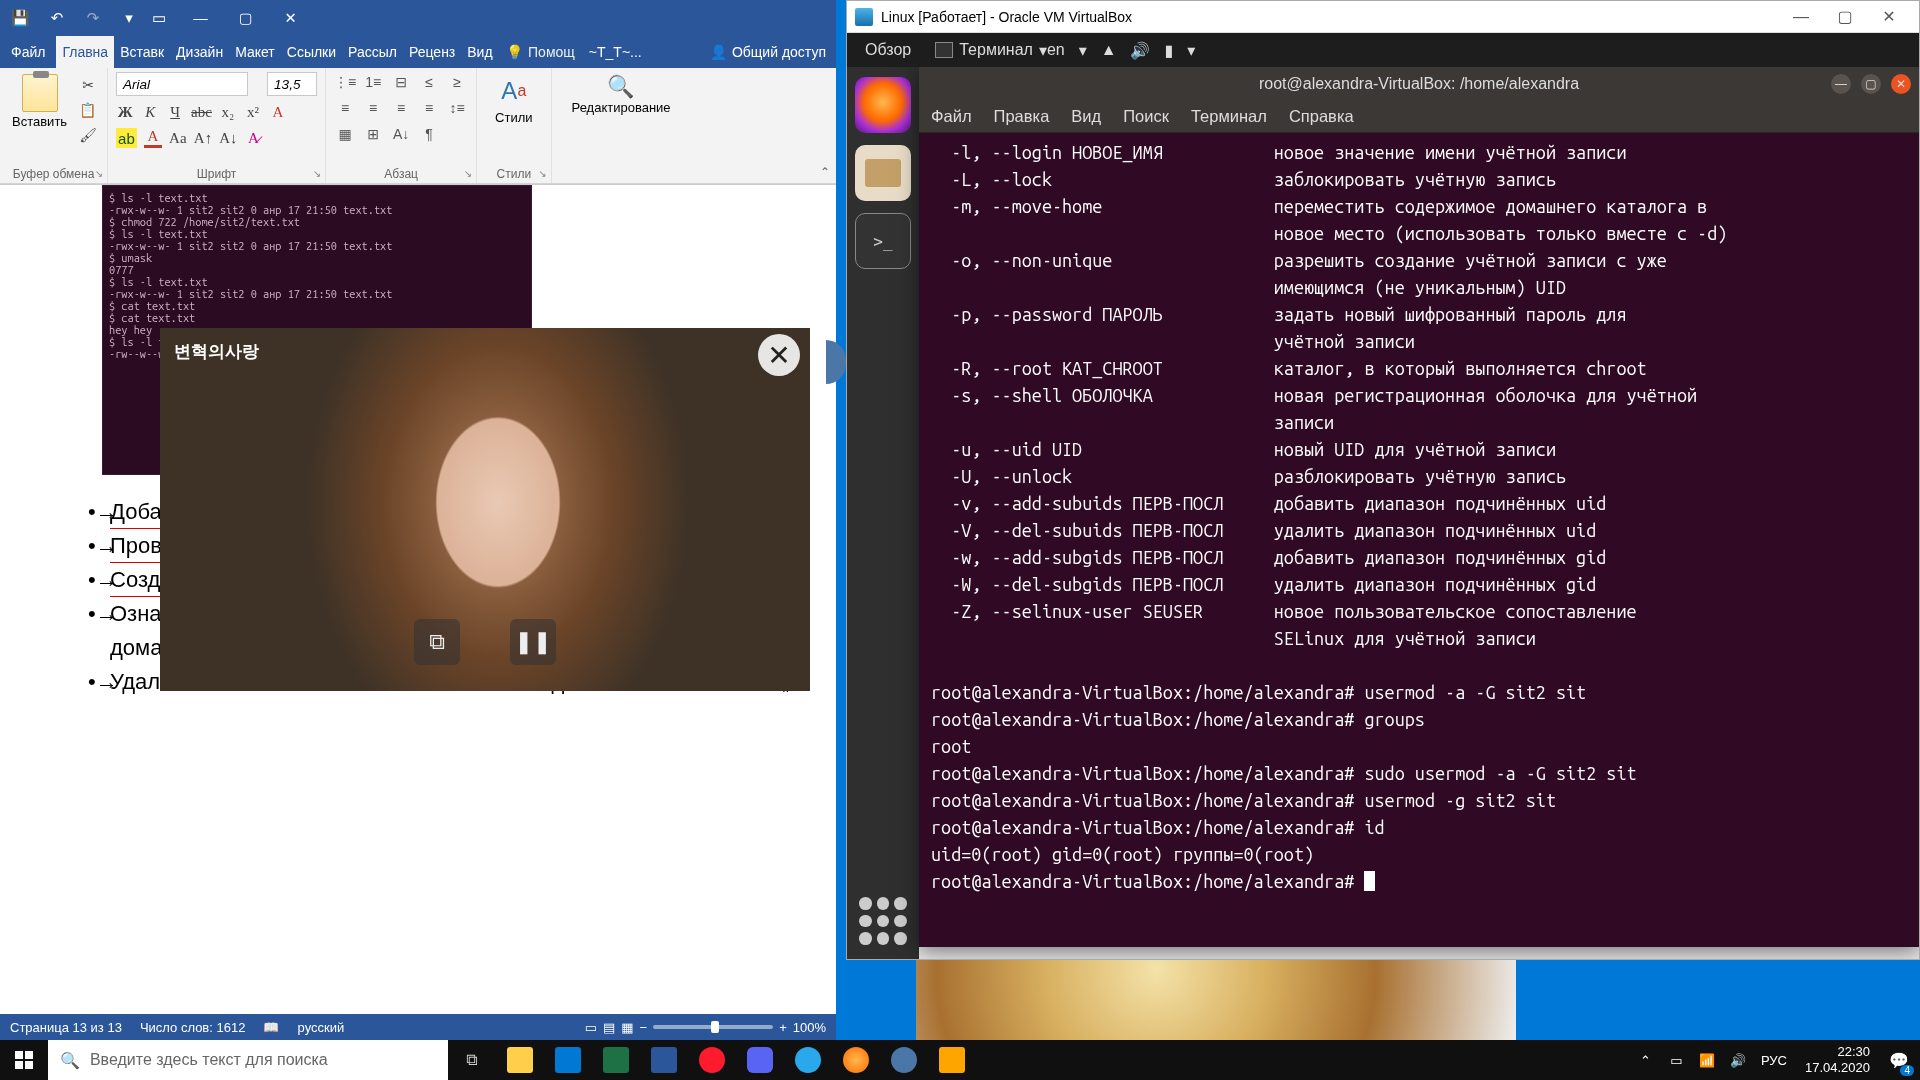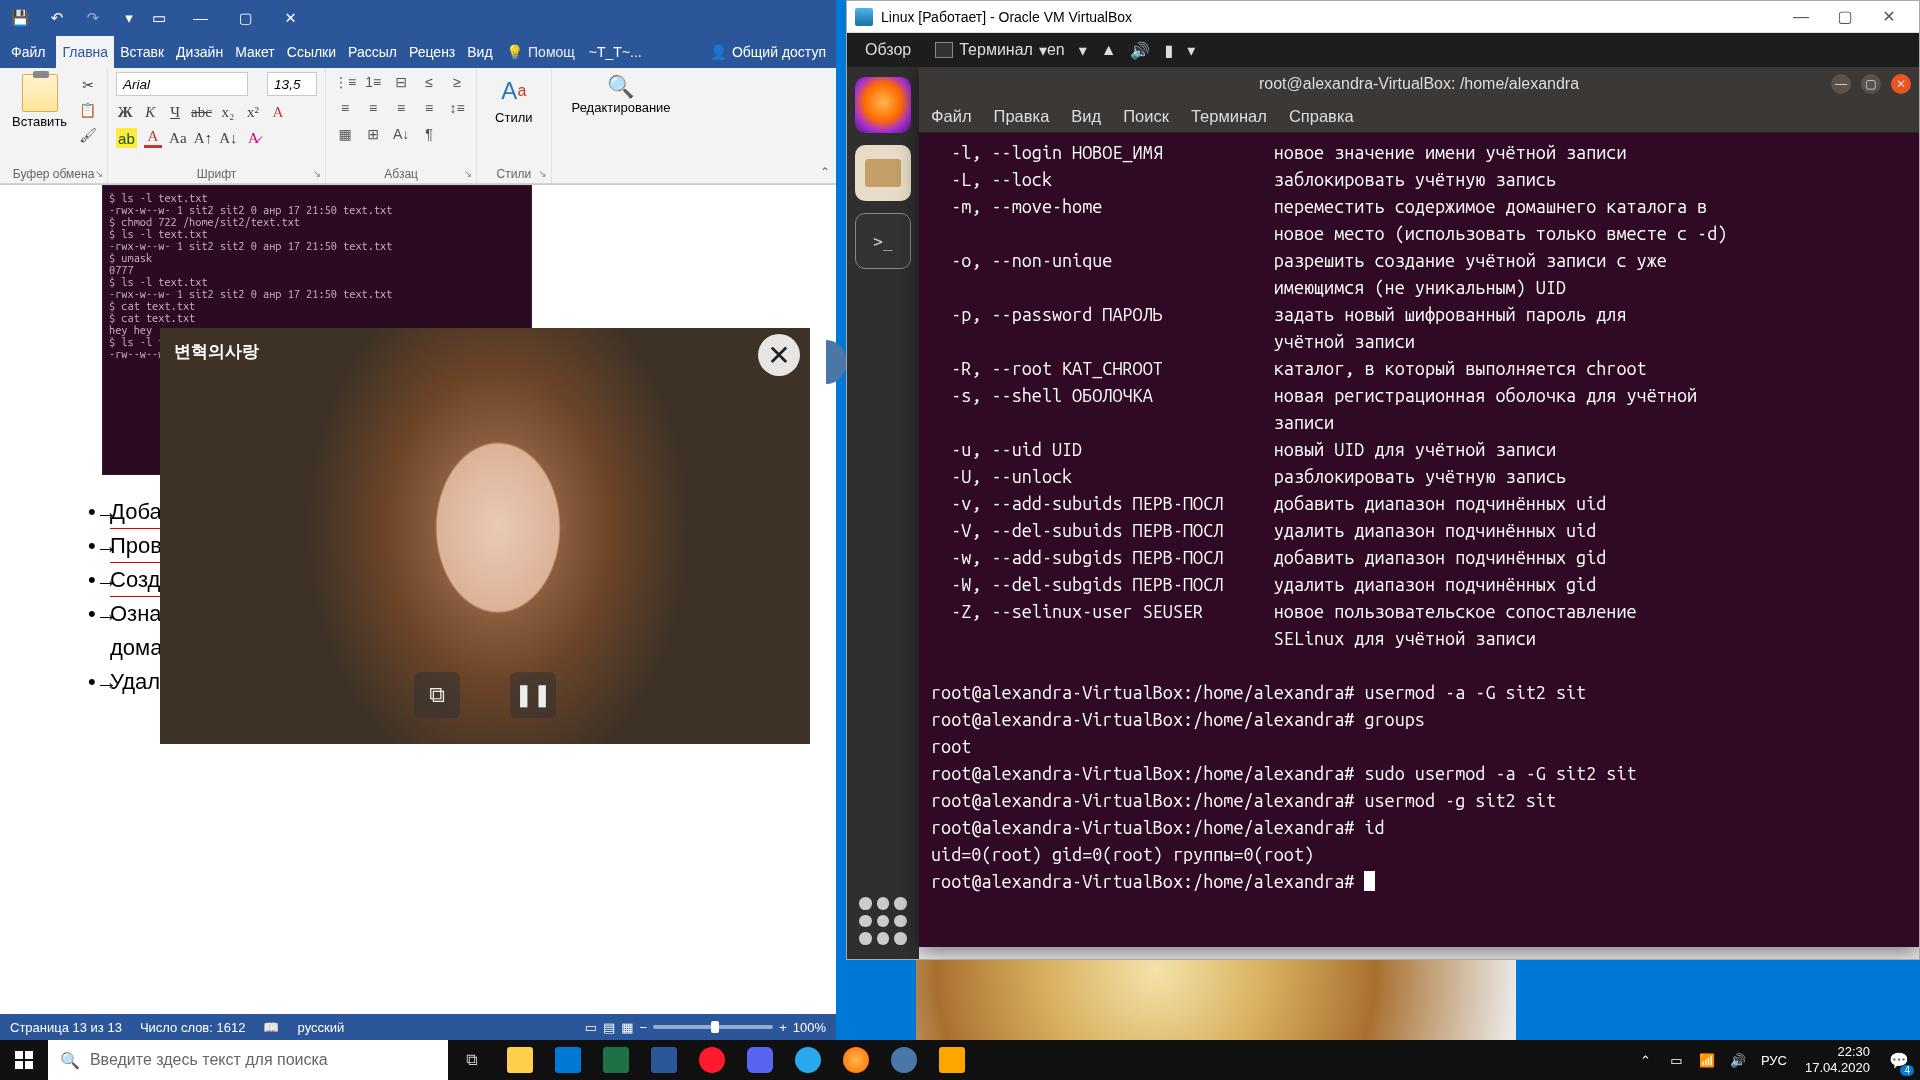--- a/index.html
+++ b/index.html
@@ -55,21 +55,21 @@
 .doc-list .txt { }
 .underline { box-shadow: inset 0 -1px 0 #d00; }
 
 .word-status { height:26px; background:#2b579a; color:#fff; display:flex; align-items:center; font-size:13px; padding:0 10px; gap:18px;}
 .word-status .spacer { flex:1; }
 .view-btns { display:flex; gap:6px; align-items:center;}
 .zoom-slider { width:120px; height:4px; background: rgba(255,255,255,.5); position:relative; border-radius:2px;}
 .zoom-slider .thumb { position:absolute; left:48%; top:-4px; width:8px; height:12px; background:#fff; border-radius:2px;}
 
 
-.video-overlay { position:absolute; left:160px; top:328px; width:650px; height:416px; background:#594838; display:flex; align-items:center; justify-content:center; }
+.video-overlay { position:absolute; left:160px; top:328px; width:650px; height:363px; background:#594838; display:flex; align-items:center; justify-content:center; }
 .video-overlay .face { width:100%; height:100%; background: radial-gradient(ellipse 190px 260px at 52% 48%, #e9c9b4 0%, #dcb298 32%, #8a5e3e 33%, #6b4428 60%, #3e3226 100%); position:relative; }
 .video-close { position:absolute; top:6px; right:10px; width:42px; height:42px; border-radius:50%; background:rgba(255,255,255,.88); display:flex; align-items:center; justify-content:center; font-size:28px; color:#222;}
 .video-controls { position:absolute; bottom:26px; left:50%; transform:translateX(-50%); display:flex; gap:50px;}
 .vc-btn { width:46px; height:46px; border-radius:6px; background:rgba(50,50,50,.55); display:flex; align-items:center; justify-content:center; color:#eee; font-size:22px;}
 .video-logo { position:absolute; top:12px; left:14px; color:#fff; font-weight:bold; font-size:17px; font-family: sans-serif;}
 
 
 .vbox-window { position:absolute; left:846px; top:0; width:1074px; height:960px; background:#fff; display:flex; flex-direction:column; border:1px solid #aaa;}
 .vbox-titlebar { height:32px; background:#fff; display:flex; align-items:center; padding:0 8px; border-bottom:1px solid #ddd;}
 .vbox-titlebar .vbicon { width:18px; height:18px; background:linear-gradient(#4db4e8,#1a6fa8); border-radius:2px; margin-right:8px;}

